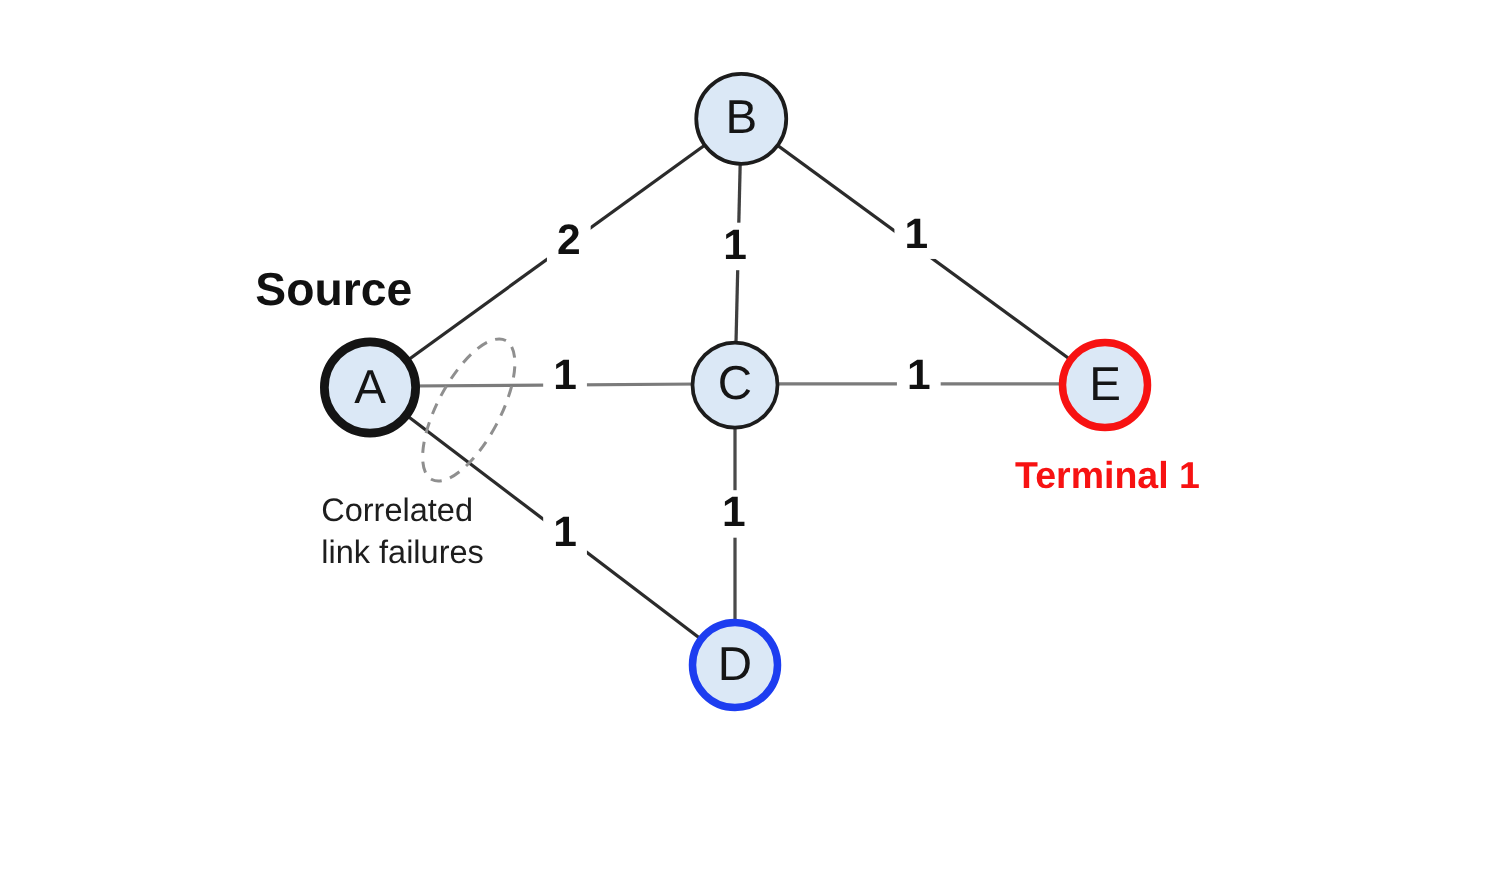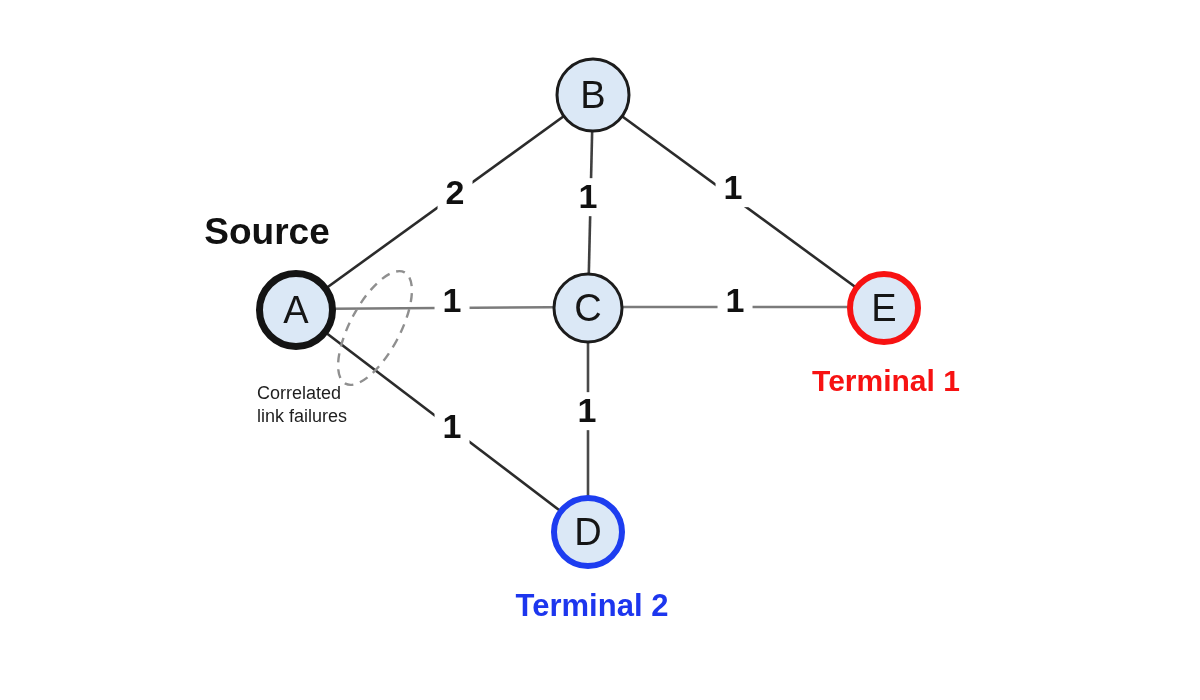--- a/index.html
+++ b/index.html
@@ -64,22 +64,22 @@
     font-weight: 700;
     white-space: nowrap;
     z-index: 3;
   }
   .source-label   { left: 267px; top: 232px; font-size: 37px; color: #111111; }
   .terminal1-label{ left: 886px; top: 381px; font-size: 30px; color: #f71212; }
   .terminal2-label{ left: 592px; top: 606px; font-size: 31px; color: #1d36ee; }
   .note {
     position: absolute;
     left: 257px;
-    top: 382px;
-    font-size: 18px;
+    top: 392px;
+    font-size: 26px;
     font-weight: 400;
     color: #1e1e1e;
     line-height: 1.28;
     z-index: 3;
   }
   .note div { white-space: nowrap; }
 </style>
 </head>
 <body>
 
@@ -105,20 +105,19 @@
   <div class="weight w-AD">1</div>
 
   <div class="node node-A">A</div>
   <div class="node node-B">B</div>
   <div class="node node-C">C</div>
   <div class="node node-D">D</div>
   <div class="node node-E">E</div>
 
   <div class="role-label source-label">Source</div>
   <div class="role-label terminal1-label">Terminal 1</div>
-  <div class="role-label terminal2-label">Terminal 2</div>
 
   <div class="note">
     <div>Correlated</div>
     <div>link failures</div>
   </div>
 
 </div>
 
 </body></html>

